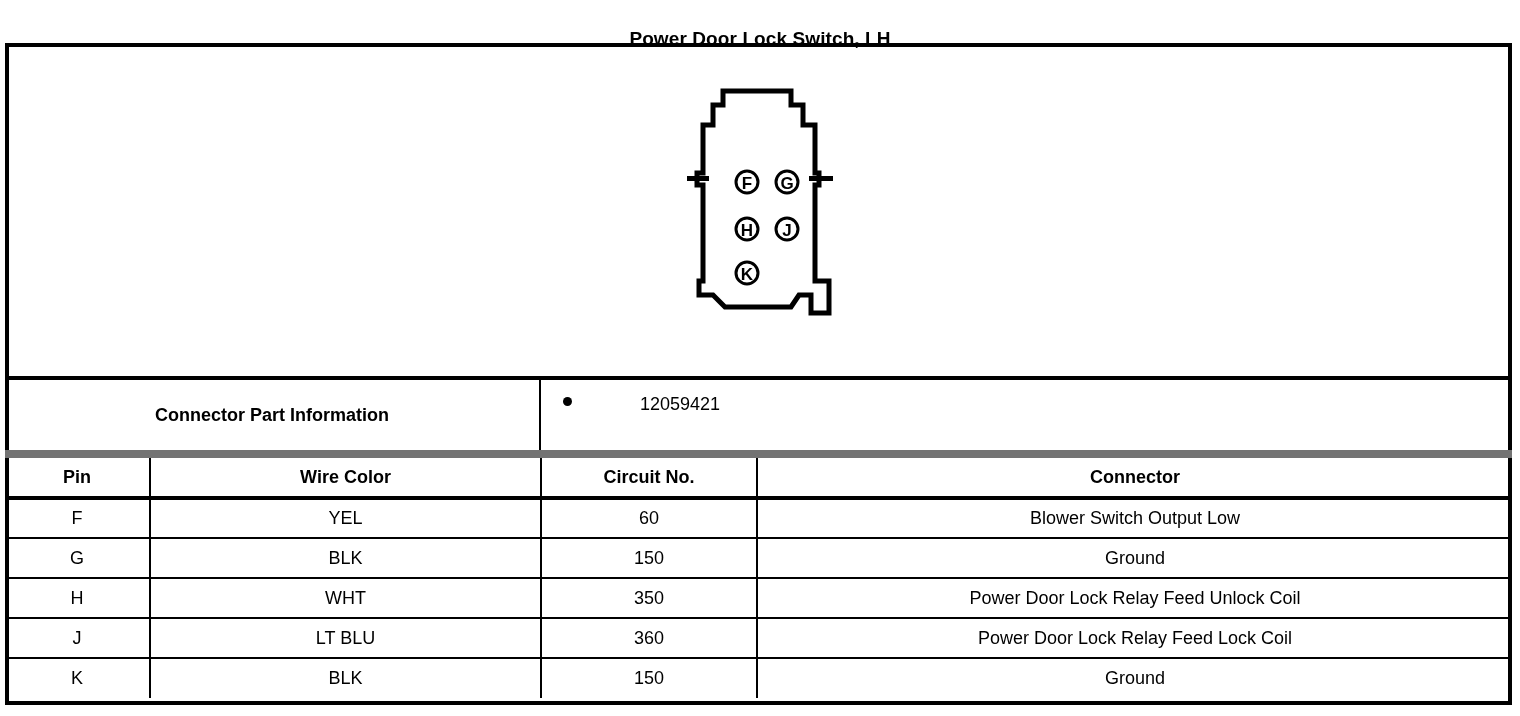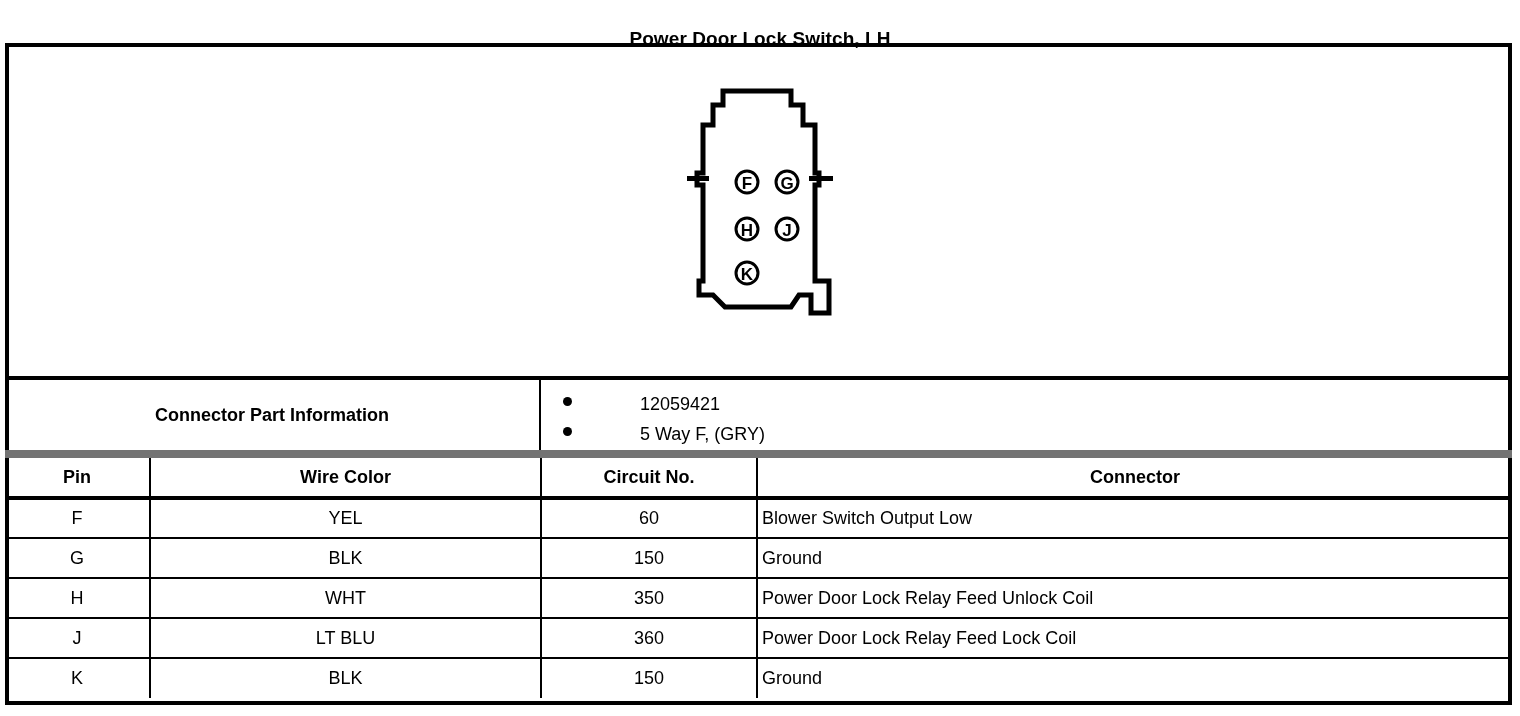--- a/index.html
+++ b/index.html
@@ -141,21 +141,21 @@
     margin-left: 26px;
   }
   .pin-table th:last-child,
   .pin-table td:last-child {
     border-right: none;
   }
   .pin-table tr:last-child td {
     border-bottom: none;
   }
   .cell-center { text-align: center; }
-  .cell-left { text-align: left; padding-left: 10px; }
+  .cell-left { text-align: center; padding-left: 10px; }
 </style>
 </head>
 <body>
 
 <div class="page">
 
   <div class="title">Power Door Lock Switch, LH</div>
 
   <div class="frame"></div>
 
@@ -223,24 +223,20 @@
     </div>
   </div>
 
   <div class="cpi-block">
     <div class="cpi-label">Connector Part Information</div>
     <div class="cpi-values">
       <div class="bullet-line">
         <span class="bullet-dot"></span>
         <span>12059421</span>
       </div>
-      <div class="bullet-line">
-        <span class="bullet-dot"></span>
-        <span>5 Way F, (GRY)</span>
-      </div>
     </div>
   </div>
 
   <table class="pin-table">
     <colgroup>
       <col class="c-pin">
         <col class="c-wire">
         <col class="c-ckt">
         <col class="c-fn">
     </colgroup>

